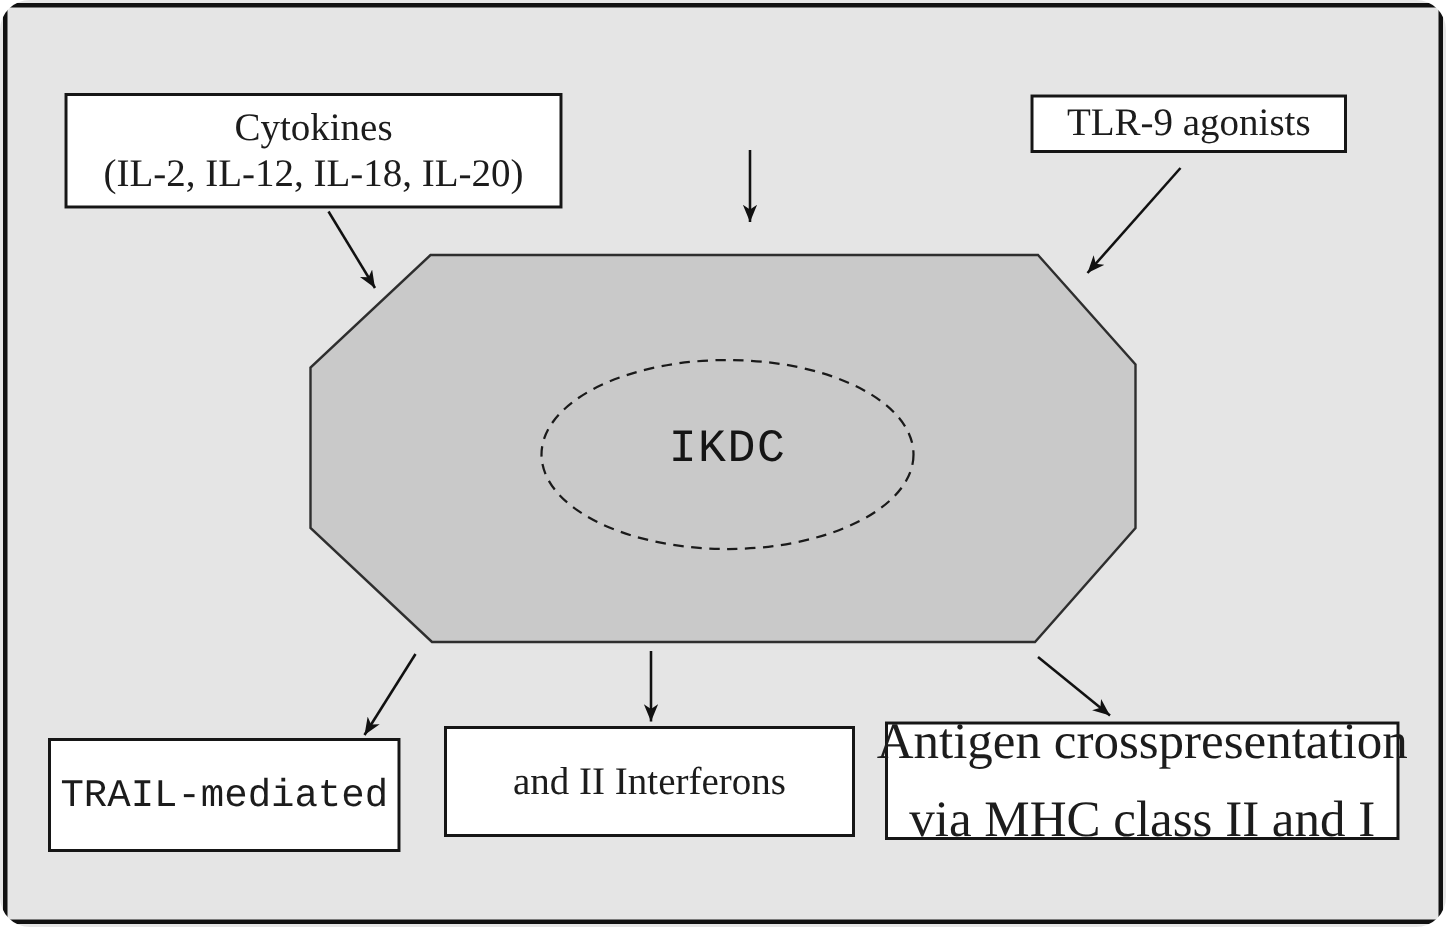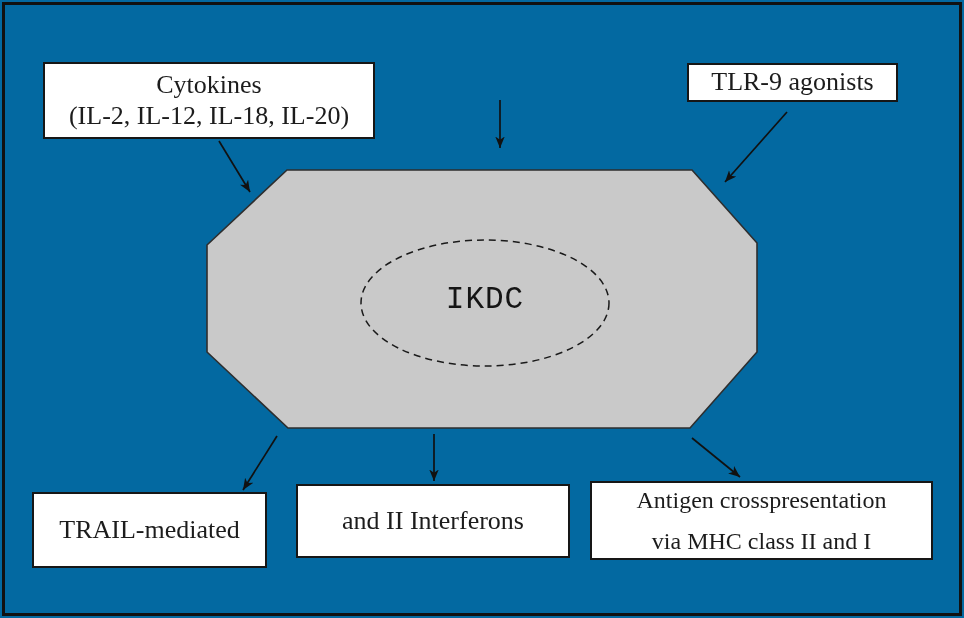--- a/index.html
+++ b/index.html
@@ -1,23 +1,24 @@
 <!DOCTYPE html>
 <html><head>
 <meta charset="utf-8">
 <style>
   html, body { margin: 0; padding: 0; background: #fff; }
   .canvas {
     position: relative;
     width: 964px;
     height: 618px;
-    background: #0369a1;
+    background: #e5e5e5;
     overflow: hidden;
     font-family: "Liberation Serif", "DejaVu Serif", serif;
     color: #1c1c1c;
+    border-radius: 20px;
   }
   .frame {
     position: absolute;
     inset: 2px;
     border: 3.5px solid #111111;
     pointer-events: none;
   }
   .diagram-svg {
     position: absolute;
     left: 0; top: 0;
@@ -33,23 +34,23 @@
     justify-content: center;
     align-items: center;
     text-align: center;
     line-height: 1.17;
     white-space: nowrap;
   }
   .node span { display: block; }
   .box-cytokines   { left: 43px;  top: 62px;  width: 332px; height: 77px; font-size: 26px; }
   .box-tumor       { left: 390px; top: 52px;  width: 225px; height: 48px; font-size: 26px; }
   .box-tlr9        { left: 687px; top: 63px;  width: 211px; height: 39px; font-size: 26px; }
-  .box-trail       { left: 32px;  top: 492px; width: 235px; height: 76px; font-size: 26px; }
+  .box-trail       { left: 32px;  top: 492px; width: 235px; height: 76px; font-size: 26px; font-family: Liberation Mono, monospace; }
   .box-production  { left: 296px; top: 484px; width: 274px; height: 74px; font-size: 26px; }
-  .box-antigen     { left: 590px; top: 481px; width: 343px; height: 79px; font-size: 24px; gap: 12px; }
+  .box-antigen     { left: 590px; top: 481px; width: 343px; height: 79px; font-size: 34px; gap: 12px; }
   .ikdc-label {
     position: absolute;
     left: 410px; top: 278px;
     width: 150px; height: 42px;
     display: flex;
     justify-content: center;
     align-items: center;
     font-size: 31px;
     letter-spacing: 1px;
     color: #151515;

